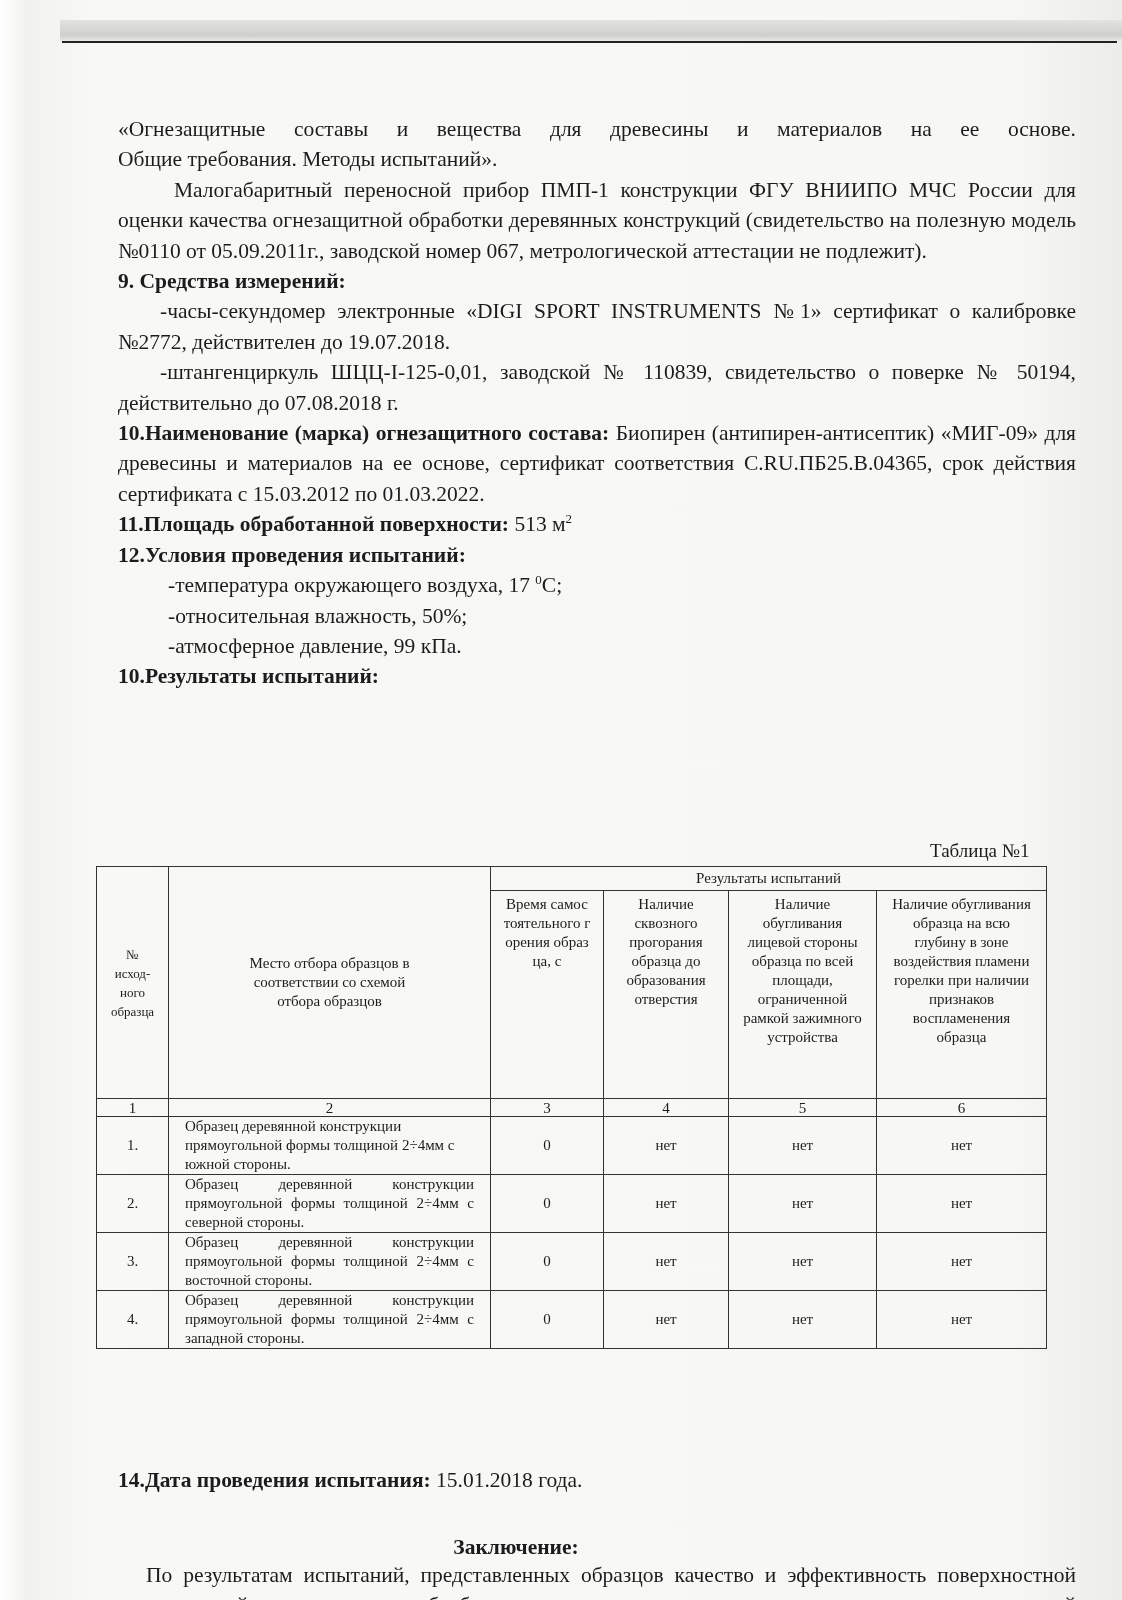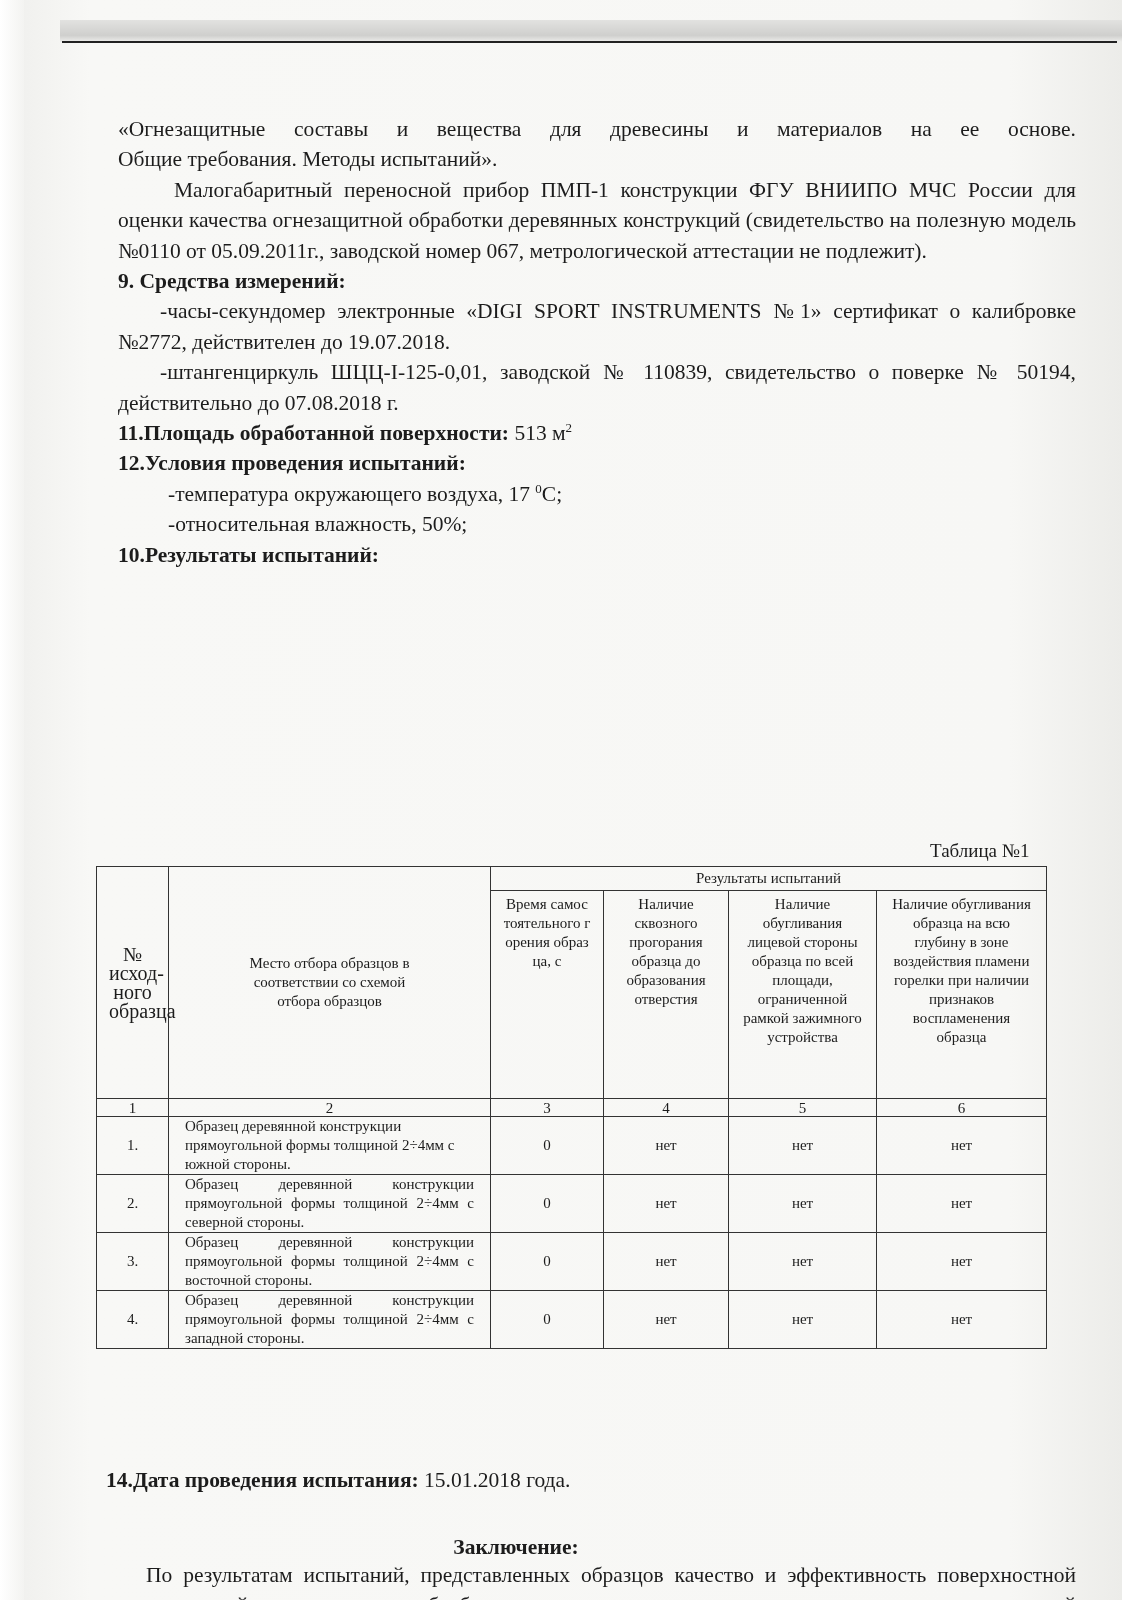--- a/index.html
+++ b/index.html
@@ -51,21 +51,21 @@
     border: 1.4px solid #333; text-align: center; vertical-align: middle;
     padding: 0 12px;
   }
   table.results td.place {
     text-align: justify; text-align-last: left; vertical-align: top; padding: 0 16px;
   }
   .head-top { height: 24px; }
   .head-sub td { vertical-align: top !important; padding-top: 4px !important; }
   .num-row td { height: 17px; line-height: 16px; font-size: 15px; }
   .data-row td { height: 56px; }
-  .after { position: absolute; left: 106px; top: 1468px; font-size: 21.5px; }
+  .after { position: absolute; left: 118px; top: 1468px; font-size: 21.5px; }
   .concl-title { position: absolute; left: 0; width: 1032px; top: 1535px; text-align: center; font-size: 21.5px; font-weight: bold; }
   .concl { position: absolute; left: 118px; top: 1560px; width: 958px; font-size: 21.5px; line-height: 30px; }
 </style>
 </head>
 <body>
 
 <div class="page-shade"></div>
 <div class="left-edge"></div>
 <div class="top-band"></div>
 <div class="top-rule"></div>
@@ -73,49 +73,54 @@
 <div class="content">
   <p class="p" style="text-align-last: justify;">«Огнезащитные составы и вещества для древесины и материалов на ее основе.</p>
   <p class="p">Общие требования. Методы испытаний».</p>
 
   <p class="p indent last">Малогабаритный переносной прибор ПМП-1 конструкции ФГУ ВНИИПО МЧС России для оценки качества огнезащитной обработки деревянных конструкций (свидетельство на полезную модель №0110 от 05.09.2011г., заводской номер 067, метрологической аттестации не подлежит).</p>
 
   <p class="h">9. Средства измерений:</p>
   <p class="p indent last" style="text-indent:42px;">-часы-секундомер электронные «DIGI SPORT INSTRUMENTS №1» сертификат о калибровке №2772, действителен до 19.07.2018.</p>
   <p class="p indent last" style="text-indent:42px;">-штангенциркуль ШЦЦ-I-125-0,01, заводской № 110839, свидетельство о поверке № 50194, действительно до 07.08.2018 г.</p>
 
+  <p class="p last">
+    <span class="b">10.Наименование (марка) огнезащитного состава:</span>
+    <span>Биопирен (антипирен-антисептик) «МИГ-09» для древесины и материалов на ее основе, сертификат соответствия С.RU.ПБ25.В.04365, срок действия сертификата с 15.03.2012 по 01.03.2022.</span>
+  </p>
 
   <p class="p">
     <span class="b">11.Площадь обработанной поверхности:</span>
     <span>513 м</span><sup>2</sup>
   </p>
 
   <p class="h">12.Условия проведения испытаний:</p>
   <p class="bullet">
     <span>-температура окружающего воздуха, 17 </span><sup>0</sup><span>С;</span>
   </p>
   <p class="bullet">-относительная влажность, 50%;</p>
+  <p class="bullet">-атмосферное давление, 99 кПа.</p>
 
   <p class="h">10.Результаты испытаний:</p>
 </div>
 
 <div class="caption">Таблица №1</div>
 
 <table class="results">
   <colgroup>
     <col style="width:72px">
       <col style="width:322px">
       <col style="width:113px">
       <col style="width:125px">
       <col style="width:148px">
       <col style="width:170px">
   </colgroup>
   <tbody>
       <tr class="head-top">
-    <td rowspan="2" style="font-size:20px;">№ исход-ного образца</td>
+    <td rowspan="2" style="font-size:13px;">№ исход-ного образца</td>
     <td rowspan="2" style="padding:16px 70px;">Место отбора образцов в соответствии со схемой отбора образцов</td>
     <td colspan="4">Результаты испытаний</td>
   </tr>
   <tr class="head-sub" style="height:208px;">
     <td style="word-break:break-all;">Время самостоятельного горения образца, с</td>
     <td>Наличие сквозного прогорания образца до образования отверстия</td>
     <td>Наличие обугливания лицевой стороны образца по всей площади, ограниченной рамкой зажимного устройства</td>
     <td>Наличие обугливания образца на всю глубину в зоне воздействия пламени горелки при наличии признаков воспламенения образца</td>
   </tr>
   <tr class="num-row">

